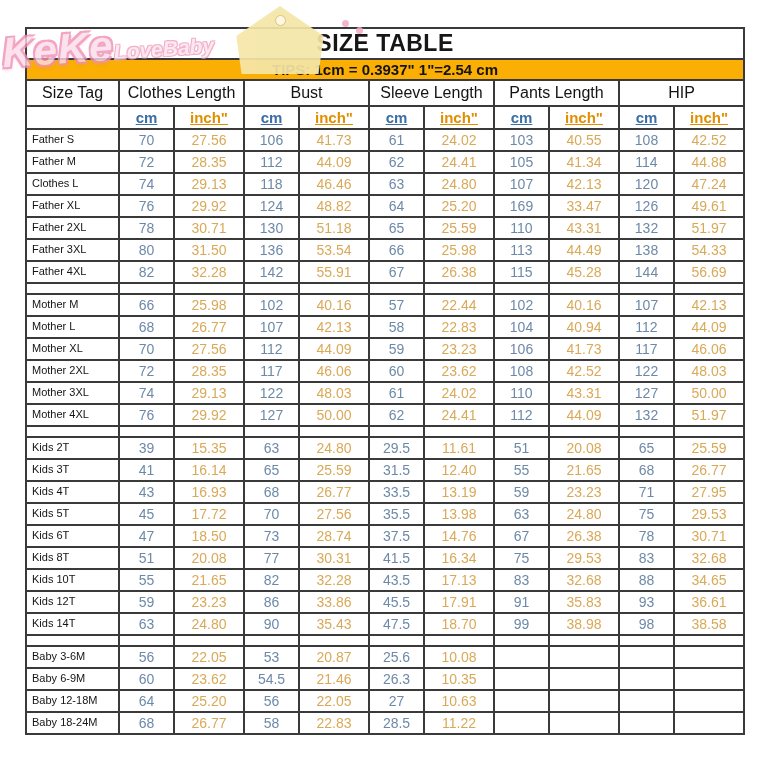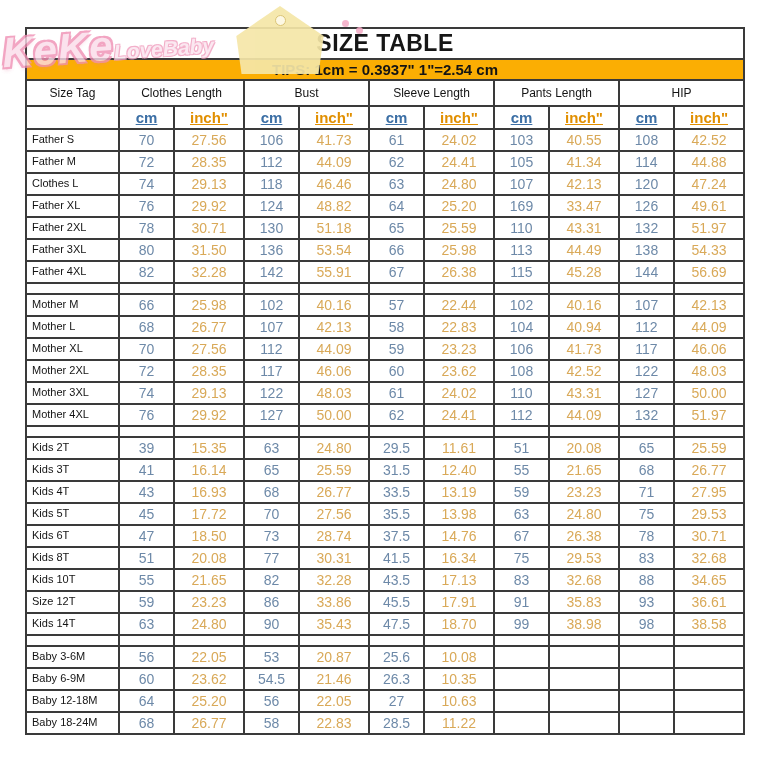--- a/index.html
+++ b/index.html
@@ -29,21 +29,21 @@
   .c-tag{width:93px}
   .c-cm{width:55px}
   .c-inch{width:70px}
   .title-cell{
     height:29px;font-size:23px;font-weight:bold;letter-spacing:.5px;color:#161616;background:#fff;
   }
   .tips-cell{
     height:19px;background:#fbae03;font-size:15px;font-weight:bold;color:#141414;
   }
   .col-header{
-    height:24px;font-size:12px;font-weight:normal;color:#141414;background:#fff;
+    height:24px;font-size:16px;font-weight:normal;color:#141414;background:#fff;
   }
   .unit-cell{height:21px;font-size:15px;font-weight:bold;background:#fff;text-decoration:underline;}
   .unit-cm{color:#3c6fa5;}
   .unit-inch{color:#e18f00;}
   tbody td{height:20px;font-size:14px;line-height:1.05;}
   .tag-cell{
     text-align:left;padding-left:5px;font-size:11px;color:#141414;
   }
   .cm-cell{color:#6d89a8;}
   .inch-cell{color:#d9a958;}
@@ -414,21 +414,21 @@
           <td class="cm-cell">82</td>
           <td class="inch-cell">32.28</td>
           <td class="cm-cell">43.5</td>
           <td class="inch-cell">17.13</td>
           <td class="cm-cell">83</td>
           <td class="inch-cell">32.68</td>
           <td class="cm-cell">88</td>
           <td class="inch-cell">34.65</td>
         </tr>
         <tr>
-          <td class="tag-cell">Size 12T</td>
+          <td class="tag-cell">Kids 12T</td>
           <td class="cm-cell">59</td>
           <td class="inch-cell">23.23</td>
           <td class="cm-cell">86</td>
           <td class="inch-cell">33.86</td>
           <td class="cm-cell">45.5</td>
           <td class="inch-cell">17.91</td>
           <td class="cm-cell">91</td>
           <td class="inch-cell">35.83</td>
           <td class="cm-cell">93</td>
           <td class="inch-cell">36.61</td>

